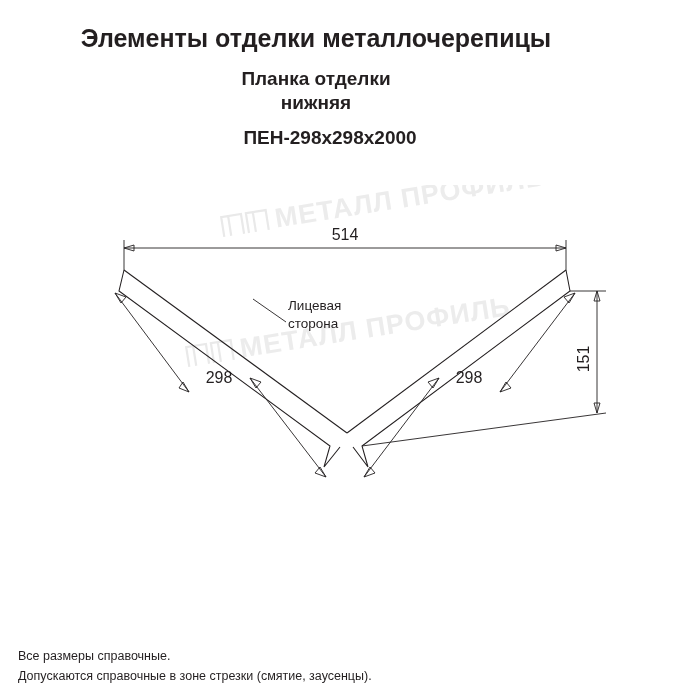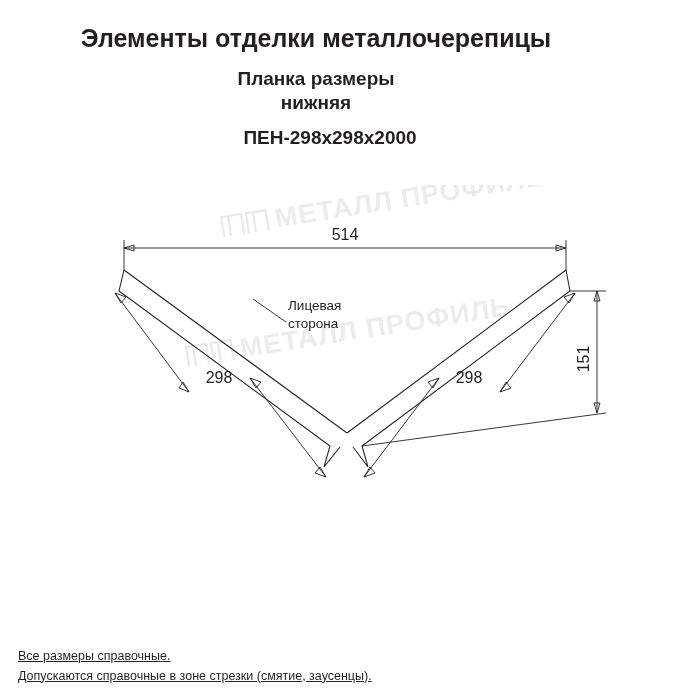--- a/index.html
+++ b/index.html
@@ -62,21 +62,20 @@
   .footer {
     position: absolute;
     left: 18px;
     bottom: 14px;
     font-size: 12.5px;
     line-height: 1.55;
     color: #231f20;
   }
   .footer div {
     white-space: nowrap;
-    text-decoration: underline;
   }
   .wm {
     fill: none;
     stroke: #e9e9e9;
     stroke-width: 2.2;
   }
   .wm-text {
     fill: #ececec;
     font-family: "Liberation Sans", sans-serif;
     font-weight: bold;
@@ -105,21 +104,21 @@
   }
 </style>
 </head>
 <body>
 
 <div class="page">
 
   <div class="title-block">
     <h1 class="main-title">Элементы отделки металлочерепицы</h1>
     <h2 class="sub-title">
-      <span>Планка размеры</span>
+      <span>Планка отделки</span>
       <span class="line2">нижняя</span>
     </h2>
     <div class="code-title">ПЕН-298х298х2000</div>
   </div>
 
   <div class="drawing-wrap">
     <svg width="700" height="430" viewBox="0 0 700 430" xmlns="http://www.w3.org/2000/svg">
 
       <g opacity="1">
         <g transform="translate(215,25) rotate(-9)">

